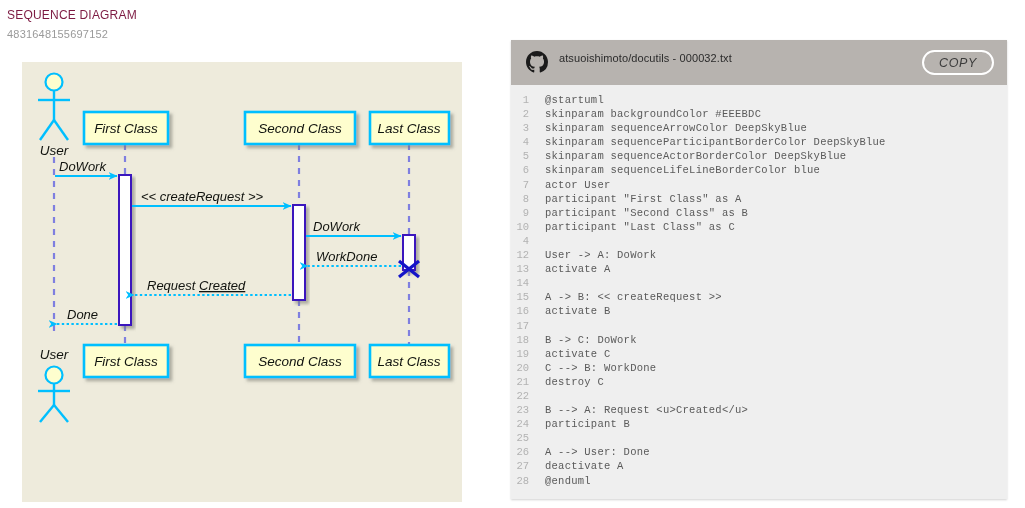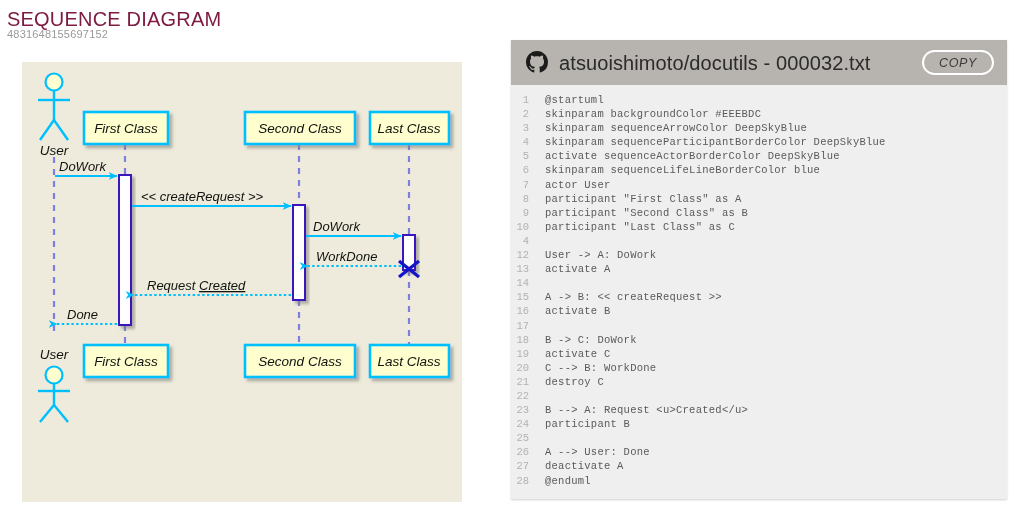--- a/index.html
+++ b/index.html
@@ -1,31 +1,31 @@
 <!DOCTYPE html>
 <html><head>
 <meta charset="utf-8">
 <style>
   html,body{margin:0;padding:0;background:#ffffff;}
   body{width:1025px;height:508px;overflow:hidden;font-family:"Liberation Sans",sans-serif;}
 
   
   #left-column{position:absolute;left:0;top:0;width:500px;height:508px;}
-  #page-title{position:absolute;left:7px;top:8px;font-size:20px;color:#7d1a42;letter-spacing:.2px;}
+  #page-title{position:absolute;left:7px;top:8px;font-size:12px;color:#7d1a42;letter-spacing:.2px;}
   #page-subtitle{position:absolute;left:7px;top:28px;font-size:11px;color:#9a9a9a;letter-spacing:.2px;}
 
   #diagram-canvas{position:absolute;left:22px;top:62px;width:440px;height:440px;background:#EEEBDC;font-style:italic;}
   #diagram-svg{display:block;}
 
   
   #code-panel{position:absolute;left:511px;top:40px;width:496px;height:459px;background:#efefef;
               box-shadow:0 1px 2px rgba(0,0,0,.18);}
   #code-header{position:relative;height:45px;background:#b7b3af;}
   #gh-icon{position:absolute;left:15px;top:11px;width:22px;height:22px;}
-  #code-title{position:absolute;left:48px;top:12px;font-size:20px;color:#2b2b2b;letter-spacing:.1px;}
+  #code-title{position:absolute;left:48px;top:12px;font-size:11px;color:#2b2b2b;letter-spacing:.1px;}
   #copy-button{position:absolute;right:13px;top:10px;width:72px;height:25px;border:2px solid #ffffff;
                border-radius:13px;background:transparent;color:#3c3c3c;font-size:12.5px;
                font-family:"Liberation Sans",sans-serif;letter-spacing:.6px;cursor:pointer;
                display:flex;align-items:center;justify-content:center;font-style:italic;}
   #code-body{position:relative;height:414px;background:#efefef;overflow:hidden;padding-top:8px;box-sizing:border-box;}
   .code-line{display:flex;height:14.1px;line-height:14.1px;font-family:"Liberation Mono",monospace;font-size:10.5px;}
   .ln{width:34px;text-align:right;color:#b2b2b2;padding-right:16px;box-sizing:border-box;flex:none;
       -webkit-user-select:none;user-select:none;}
   .lc{color:#5a5a5a;white-space:pre;letter-spacing:.25px;}
 
@@ -210,21 +210,21 @@
         <div class="code-line">
           <span class="ln">3</span>
           <span class="lc">skinparam sequenceArrowColor DeepSkyBlue</span>
         </div>
         <div class="code-line">
           <span class="ln">4</span>
           <span class="lc">skinparam sequenceParticipantBorderColor DeepSkyBlue</span>
         </div>
         <div class="code-line">
           <span class="ln">5</span>
-          <span class="lc">activate sequenceActorBorderColor DeepSkyBlue</span>
+          <span class="lc">skinparam sequenceActorBorderColor DeepSkyBlue</span>
         </div>
         <div class="code-line">
           <span class="ln">6</span>
           <span class="lc">skinparam sequenceLifeLineBorderColor blue</span>
         </div>
         <div class="code-line">
           <span class="ln">7</span>
           <span class="lc">actor User</span>
         </div>
         <div class="code-line">

